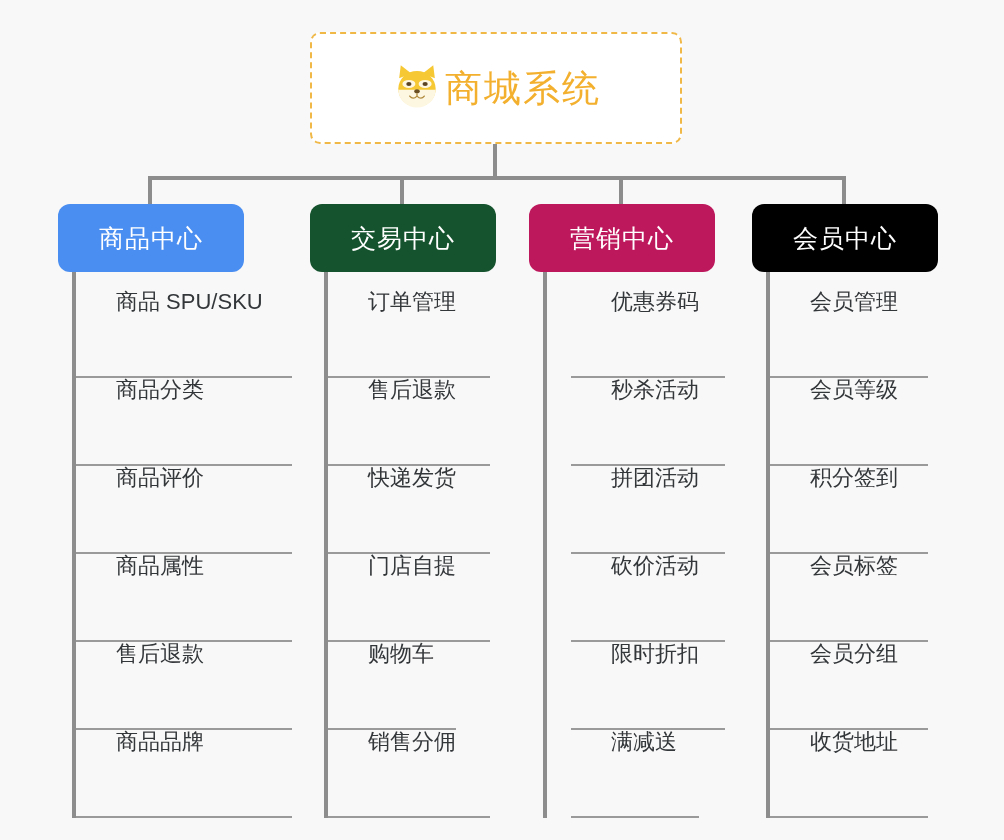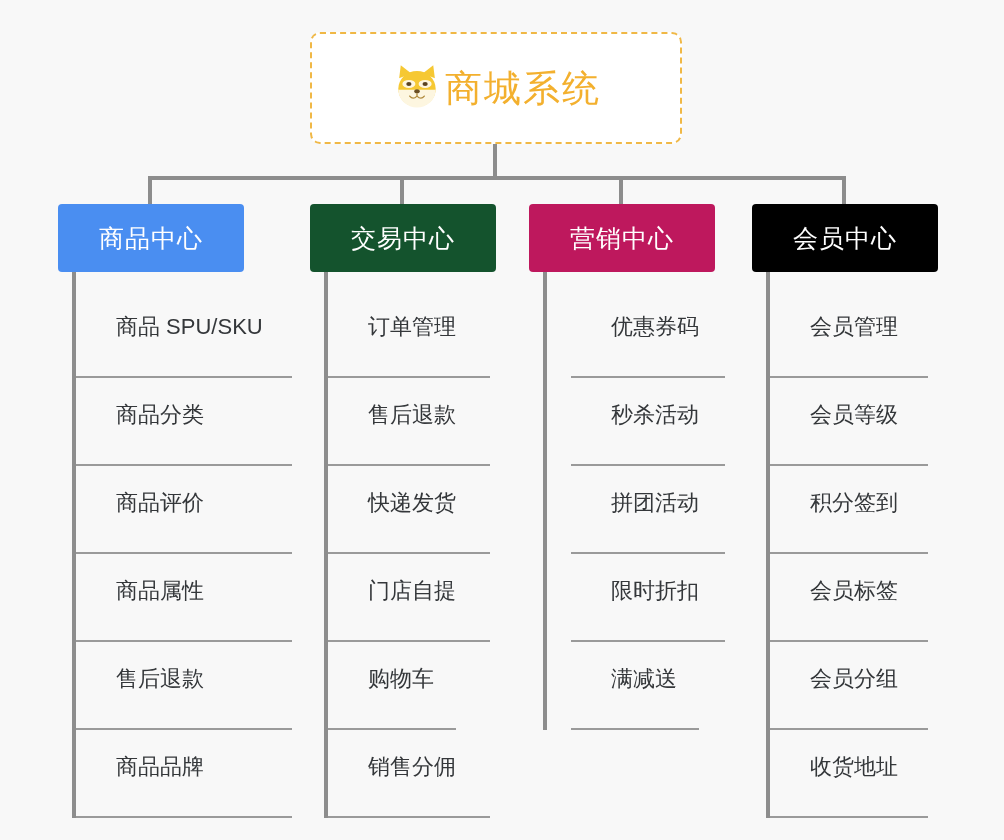--- a/index.html
+++ b/index.html
@@ -58,21 +58,21 @@
 
   
   .column {
     position: absolute;
     top: 204px;
     width: 186px;
   }
 
   .cat-box {
     height: 68px;
-    border-radius: 4px;
+    border-radius: 12px;
     display: flex;
     align-items: center;
     justify-content: center;
     color: #ffffff;
     font-size: 25px;
     letter-spacing: 1px;
     white-space: nowrap;
   }
 
   
@@ -81,21 +81,21 @@
     margin-top: 0;
     padding-top: 18px;
     border-left: 4px solid #8d8d8d;
     margin-left: 14px;
   }
 
   .leaf-item {
     position: relative;
     height: 88px;
     display: flex;
-    align-items: center;
+    align-items: flex-start;
     border-bottom: 2px solid #9a9a9a;
     padding-left: 40px;
     padding-bottom: 9px;
   }
   .leaf-label {
     font-size: 22px;
     color: #34373a;
     line-height: 1.1;
     white-space: nowrap;
     padding-bottom: 2px;
@@ -208,20 +208,23 @@
         <div class="leaf-item">
           <span class="leaf-label">优惠券码</span>
         </div>
         <div class="leaf-item">
           <span class="leaf-label">秒杀活动</span>
         </div>
         <div class="leaf-item">
           <span class="leaf-label">拼团活动</span>
         </div>
         <div class="leaf-item">
+          <span class="leaf-label">砍价活动</span>
+        </div>
+        <div class="leaf-item">
           <span class="leaf-label">限时折扣</span>
         </div>
         <div class="leaf-item narrow">
           <span class="leaf-label">满减送</span>
         </div>
       </div>
   </div>
 
   <div class="column col-3" style="left:752px;">
     <div class="cat-box" style="background: #000000;">

